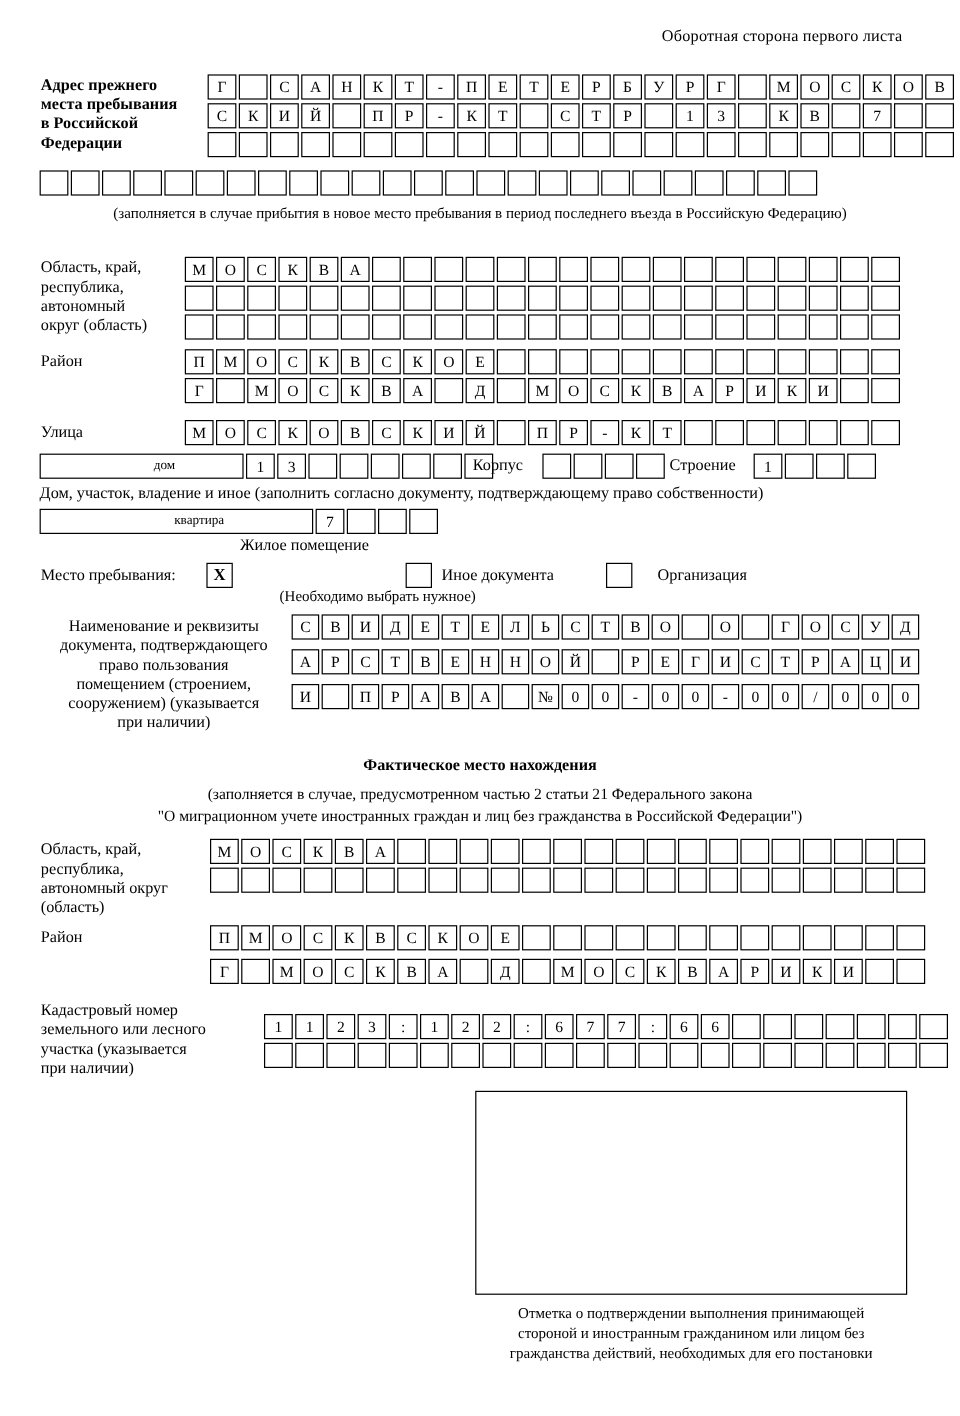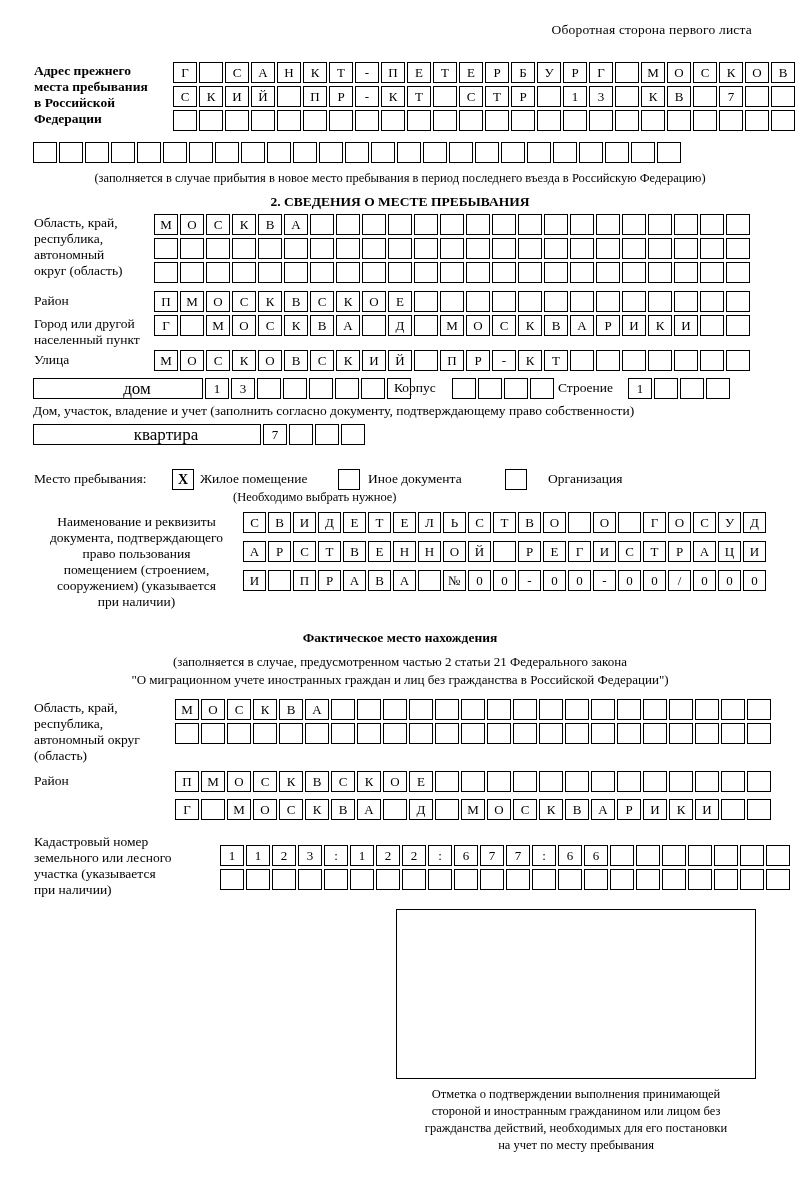--- a/index.html
+++ b/index.html
@@ -58,21 +58,21 @@
     text-align: center;
     font-family: "Liberation Serif", serif;
   }
   .cell.blank {
   }
   .wide-field {
     position: absolute;
     border: 1px solid #000;
     box-sizing: border-box;
     height: 21px;
-    font-size: 17px;
+    font-size: 11px;
     line-height: 19px;
     text-align: center;
     padding-left: 38px;
   }
   .inline-label {
     position: absolute;
     font-size: 13.5px;
   }
   .checkbox {
     width: 22px;
@@ -216,21 +216,20 @@
       <div class="cell blank"></div>
       <div class="cell blank"></div>
       <div class="cell blank"></div>
       <div class="cell blank"></div>
       <div class="cell blank"></div>
       <div class="cell blank"></div>
     </div>
 
   <div class="footnote" style="left:0px; top:170px; width:800px;">(заполняется в случае прибытия в новое место пребывания в период последнего въезда в Российскую Федерацию)</div>
 
-  <div class="center-title" style="top:194px;">2. СВЕДЕНИЯ О МЕСТЕ ПРЕБЫВАНИЯ</div>
 
   <div class="lbl" style="left:34px; top:215px; width:140px;">Область, край,
 республика,
 автономный
 округ (область)</div>
   <div class="boxrow" id="s2-region-0" style="left:154px; top:214px;">
       <div class="cell">М</div>
       <div class="cell">О</div>
       <div class="cell">С</div>
       <div class="cell">К</div>
@@ -325,22 +324,20 @@
       <div class="cell blank"></div>
       <div class="cell blank"></div>
       <div class="cell blank"></div>
       <div class="cell blank"></div>
       <div class="cell blank"></div>
       <div class="cell blank"></div>
       <div class="cell blank"></div>
       <div class="cell blank"></div>
     </div>
 
-  <div class="lbl" style="left:34px; top:316px; width:130px;">Город или другой
-населенный пункт</div>
   <div class="boxrow" id="s2-city" style="left:154px; top:315px;">
       <div class="cell">Г</div>
       <div class="cell blank"></div>
       <div class="cell">М</div>
       <div class="cell">О</div>
       <div class="cell">С</div>
       <div class="cell">К</div>
       <div class="cell">В</div>
       <div class="cell">А</div>
       <div class="cell blank"></div>
@@ -405,33 +402,33 @@
       <div class="cell blank"></div>
       <div class="cell blank"></div>
     </div>
   <div class="inline-label" style="left:558px; top:380px;">Строение</div>
   <div class="boxrow" id="s2-stroenie" style="left:628px; top:378px;">
       <div class="cell">1</div>
       <div class="cell blank"></div>
       <div class="cell blank"></div>
       <div class="cell blank"></div>
     </div>
-  <div class="lbl" style="left:33px; top:403px;">Дом, участок, владение и учет (заполнить согласно документу, подтверждающему право собственности)</div>
+  <div class="lbl" style="left:33px; top:403px;">Дом, участок, владение и иное (заполнить согласно документу, подтверждающему право собственности)</div>
 
   <div class="wide-field" style="left:33px; top:424px; width:228px;">квартира</div>
   <div class="boxrow" id="s2-flat" style="left:263px; top:424px;">
       <div class="cell">7</div>
       <div class="cell blank"></div>
       <div class="cell blank"></div>
       <div class="cell blank"></div>
     </div>
 
   <div class="lbl" style="left:34px; top:471px;">Место пребывания:</div>
   <span class="checkbox" style="position:absolute; left:172px; top:469px;">X</span>
-  <div class="lbl" style="left:200px; top:471px;">Жилое помещение</div>
+  <div class="lbl" style="left:200px; top:446px;">Жилое помещение</div>
   <span class="checkbox" style="position:absolute; left:338px; top:469px;"></span>
   <div class="lbl" style="left:368px; top:471px;">Иное документа</div>
   <span class="checkbox" style="position:absolute; left:505px; top:469px;"></span>
   <div class="lbl" style="left:548px; top:471px;">Организация</div>
   <div class="lbl" style="left:233px; top:489px; font-size:12.5px;">(Необходимо выбрать нужное)</div>
 
   <div class="lbl" style="left:34px; top:514px; width:205px;text-align:center;">Наименование и реквизиты
 документа, подтверждающего
 право пользования
 помещением (строением,
@@ -669,15 +666,14 @@
       <div class="cell blank"></div>
       <div class="cell blank"></div>
       <div class="cell blank"></div>
       <div class="cell blank"></div>
     </div>
 
   <div class="bigbox" style="left:396px; top:909px; width:360px; height:170px;"></div>
   <div class="footnote" style="left:396px; top:1086px; width:360px;">Отметка о подтверждении выполнения принимающей</div>
   <div class="footnote" style="left:396px; top:1120px; width:360px;">гражданства действий, необходимых для его постановки</div>
   <div class="footnote" style="left:396px; top:1103px; width:360px;">стороной и иностранным гражданином или лицом без</div>
-  <div class="footnote" style="left:396px; top:1137px; width:360px;">на учет по месту пребывания</div>
 
 </div>
 
 </body></html>

